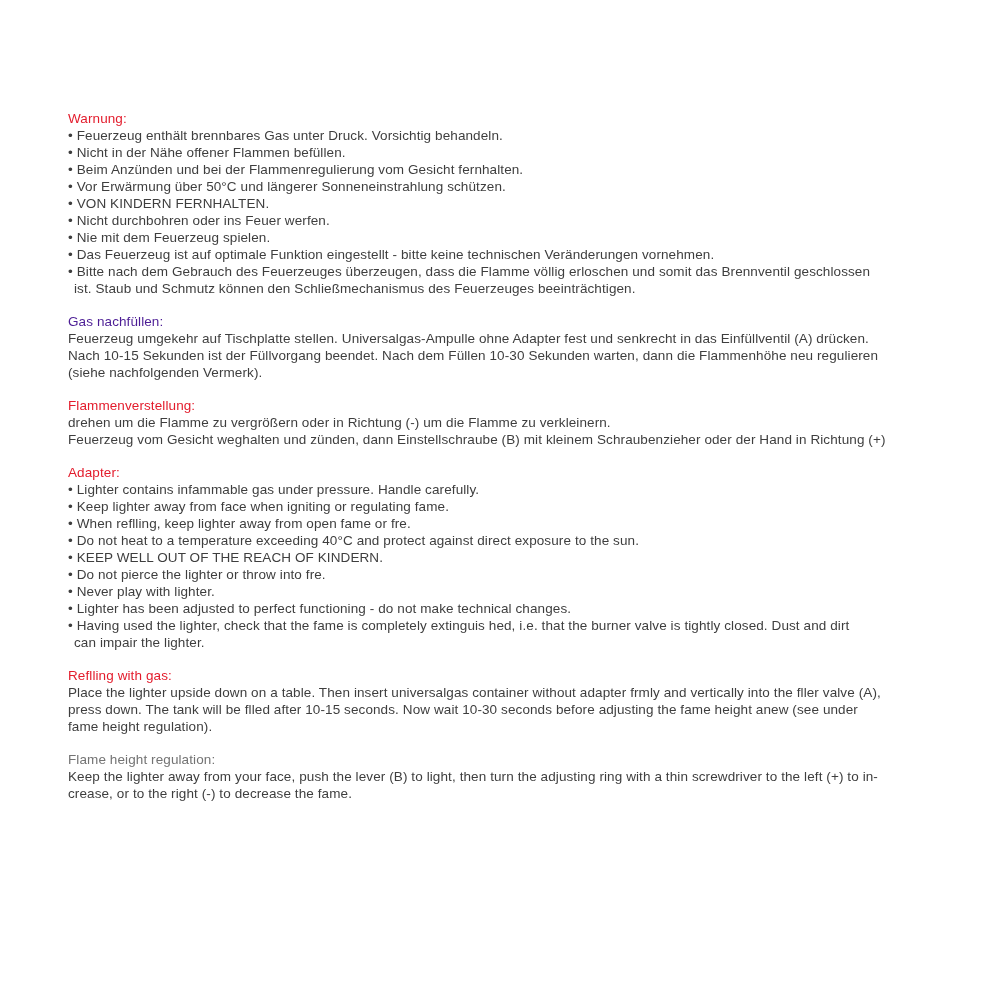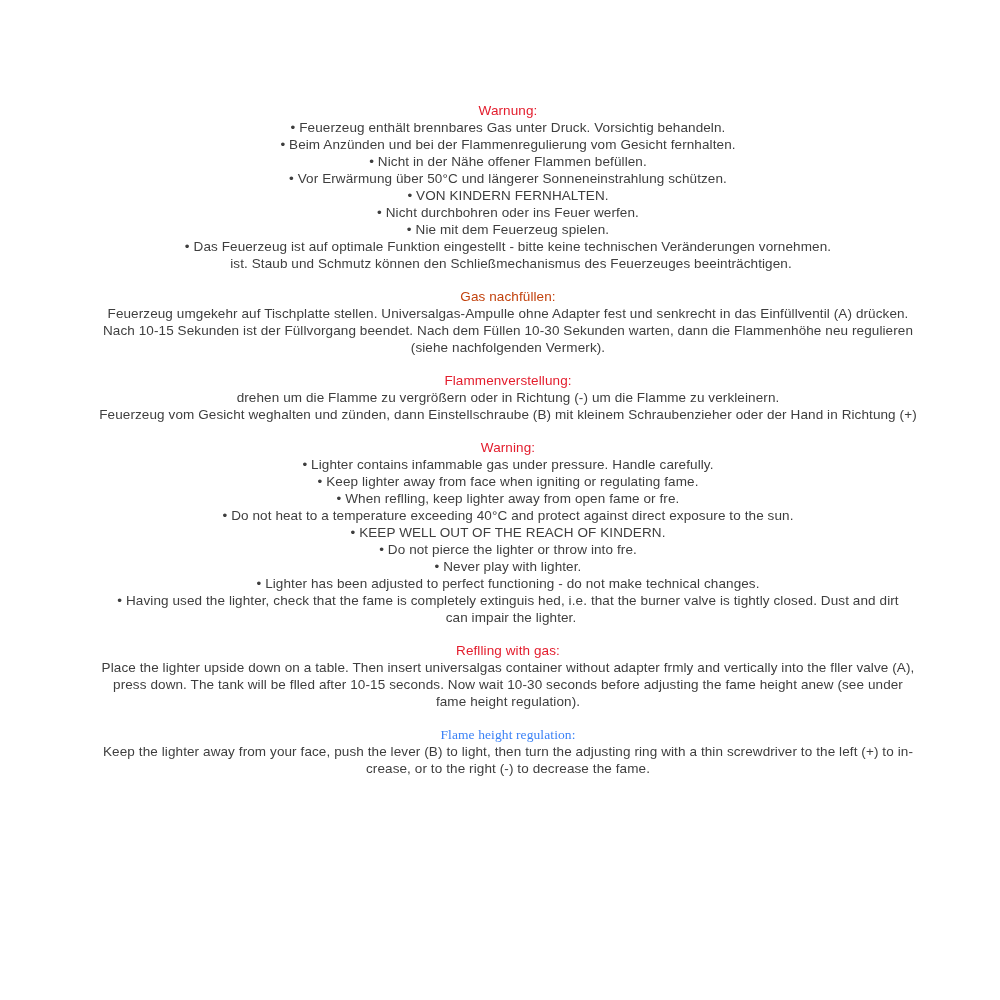--- a/index.html
+++ b/index.html
@@ -19,22 +19,21 @@
     position: absolute;
     left: 68px;
     top: 98px;
     width: 880px;
     font-size: 13.5px;
     line-height: 17px;
     color: #3e3e3e;
     letter-spacing: 0.1px;
   }
   .section {
-    margin: 4px 0 16px 0;
-    text-align: center;
+    margin: 12px 0 16px 0;
   }
   .section-heading {
     color: #e31c2c;
     line-height: 17px;
     white-space: nowrap;
   }
   .text-line {
     line-height: 17px;
     white-space: nowrap;
   }
@@ -43,58 +42,59 @@
   }
 </style>
 </head>
 <body>
 
 <div id="page">
   <main id="sheet" style="color: rgb(62, 62, 62);">
       <section class="section">
         <div class="section-heading" style="color: rgb(227, 28, 44);">Warnung:</div>
         <div class="text-line">• Feuerzeug enthält brennbares Gas unter Druck. Vorsichtig behandeln.</div>
+        <div class="text-line">• Nicht in der Nähe offener Flammen befüllen.</div>
         <div class="text-line">• Beim Anzünden und bei der Flammenregulierung vom Gesicht fernhalten.</div>
-        <div class="text-line">• Nicht in der Nähe offener Flammen befüllen.</div>
         <div class="text-line">• Vor Erwärmung über 50°C und längerer Sonneneinstrahlung schützen.</div>
         <div class="text-line">• VON KINDERN FERNHALTEN.</div>
         <div class="text-line">• Nicht durchbohren oder ins Feuer werfen.</div>
         <div class="text-line">• Nie mit dem Feuerzeug spielen.</div>
         <div class="text-line">• Das Feuerzeug ist auf optimale Funktion eingestellt - bitte keine technischen Veränderungen vornehmen.</div>
+        <div class="text-line">• Bitte nach dem Gebrauch des Feuerzeuges überzeugen, dass die Flamme völlig erloschen und somit das Brennventil geschlossen</div>
         <div class="text-line cont">ist. Staub und Schmutz können den Schließmechanismus des Feuerzeuges beeinträchtigen.</div>
       </section>
       <section class="section">
-        <div class="section-heading" style="color: #c2410c;">Gas nachfüllen:</div>
+        <div class="section-heading" style="color: #4c1d95;">Gas nachfüllen:</div>
         <div class="text-line">Feuerzeug umgekehr auf Tischplatte stellen. Universalgas-Ampulle ohne Adapter fest und senkrecht in das Einfüllventil (A) drücken.</div>
         <div class="text-line">Nach 10-15 Sekunden ist der Füllvorgang beendet. Nach dem Füllen 10-30 Sekunden warten, dann die Flammenhöhe neu regulieren</div>
         <div class="text-line">(siehe nachfolgenden Vermerk).</div>
       </section>
       <section class="section">
         <div class="section-heading" style="color: rgb(227, 28, 44);">Flammenverstellung:</div>
         <div class="text-line">drehen um die Flamme zu vergrößern oder in Richtung (-) um die Flamme zu verkleinern.</div>
         <div class="text-line">Feuerzeug vom Gesicht weghalten und zünden, dann Einstellschraube (B) mit kleinem Schraubenzieher oder der Hand in Richtung (+)</div>
       </section>
       <section class="section">
-        <div class="section-heading" style="color: rgb(227, 28, 44);">Warning:</div>
+        <div class="section-heading" style="color: rgb(227, 28, 44);">Adapter:</div>
         <div class="text-line">• Lighter contains infammable gas under pressure. Handle carefully.</div>
         <div class="text-line">• Keep lighter away from face when igniting or regulating fame.</div>
         <div class="text-line">• When reflling, keep lighter away from open fame or fre.</div>
         <div class="text-line">• Do not heat to a temperature exceeding 40°C and protect against direct exposure to the sun.</div>
         <div class="text-line">• KEEP WELL OUT OF THE REACH OF KINDERN.</div>
         <div class="text-line">• Do not pierce the lighter or throw into fre.</div>
         <div class="text-line">• Never play with lighter.</div>
         <div class="text-line">• Lighter has been adjusted to perfect functioning - do not make technical changes.</div>
         <div class="text-line">• Having used the lighter, check that the fame is completely extinguis hed, i.e. that the burner valve is tightly closed. Dust and dirt</div>
         <div class="text-line cont">can impair the lighter.</div>
       </section>
       <section class="section">
         <div class="section-heading" style="color: rgb(227, 28, 44);">Reflling with gas:</div>
         <div class="text-line">Place the lighter upside down on a table. Then insert universalgas container without adapter frmly and vertically into the fller valve (A),</div>
         <div class="text-line">press down. The tank will be flled after 10-15 seconds. Now wait 10-30 seconds before adjusting the fame height anew (see under</div>
         <div class="text-line">fame height regulation).</div>
       </section>
       <section class="section">
-        <div class="section-heading" style="color: #3b82f6; font-family: Liberation Serif, serif;">Flame height regulation:</div>
+        <div class="section-heading" style="color: #737373;">Flame height regulation:</div>
         <div class="text-line">Keep the lighter away from your face, push the lever (B) to light, then turn the adjusting ring with a thin screwdriver to the left (+) to in-</div>
         <div class="text-line">crease, or to the right (-) to decrease the fame.</div>
       </section>
     </main>
 </div>
 
 </body></html>

